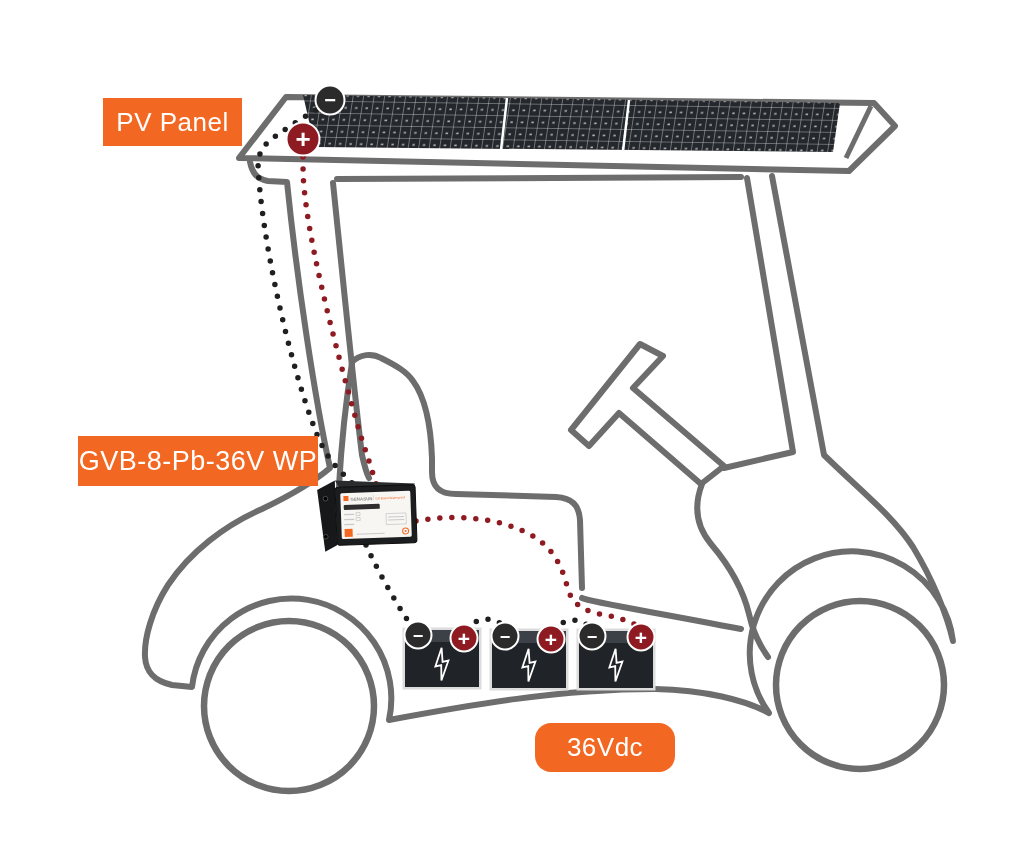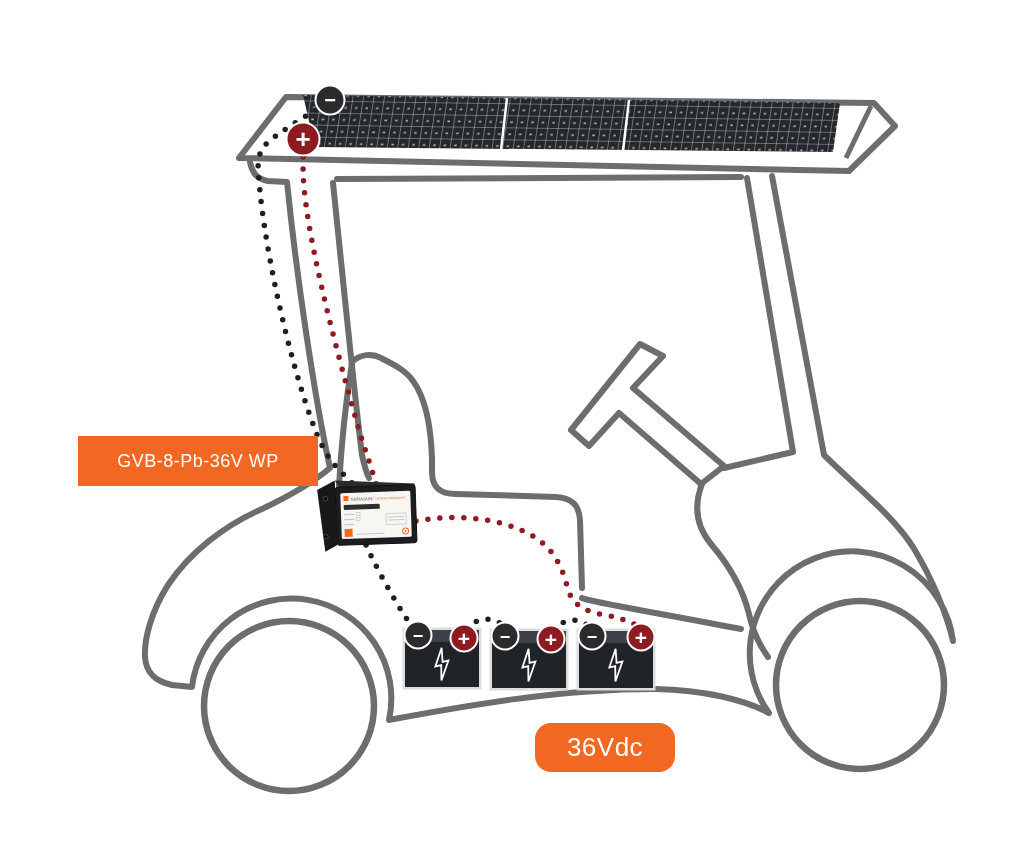--- a/index.html
+++ b/index.html
@@ -3,21 +3,21 @@
 <meta charset="utf-8">
 <style>
   html,body{margin:0;padding:0;background:#fff;}
   .stage{position:relative;width:1028px;height:845px;background:#ffffff;overflow:hidden;
          font-family:"Liberation Sans",sans-serif;}
   .stage svg{position:absolute;left:0;top:0;}
   .tag{position:absolute;background:#F26822;color:#ffffff;display:flex;
        align-items:center;justify-content:center;font-size:26px;font-weight:400;
        letter-spacing:.5px;}
   .tag-pv{left:103px;top:98px;width:139px;height:48px;}
-  .tag-ctrl{left:78px;top:436px;width:240px;height:50px;font-size:18px;}
+  .tag-ctrl{left:78px;top:436px;width:240px;height:50px;font-size:27px;}
   .tag-36v{left:535px;top:723px;width:140px;height:49px;border-radius:16px;}
 </style>
 </head>
 <body>
 
 <div class="stage">
 
 <svg width="1028" height="845" viewBox="0 0 1028 845">
   <defs>
     <pattern id="pvcells" width="10.5" height="12" patternUnits="userSpaceOnUse" patternTransform="skewX(-8) rotate(0.8)">
@@ -169,16 +169,17 @@
         <text x="592" y="642.5" text-anchor="middle" font-size="18" font-weight="bold" fill="#ffffff">−</text>
       </g>
       <g>
         <circle cx="641" cy="637" r="13.5" fill="#8E1B21" stroke="#ffffff" stroke-width="2"></circle>
         <text x="641" y="644.5" text-anchor="middle" font-size="21" font-weight="bold" fill="#ffffff">+</text>
       </g>
     </g>
   </g>
 </svg>
 
+<div class="tag tag-pv">PV Panel</div>
 <div class="tag tag-ctrl">GVB-8-Pb-36V WP</div>
 <div class="tag tag-36v">36Vdc</div>
 
 </div>
 
 </body></html>

